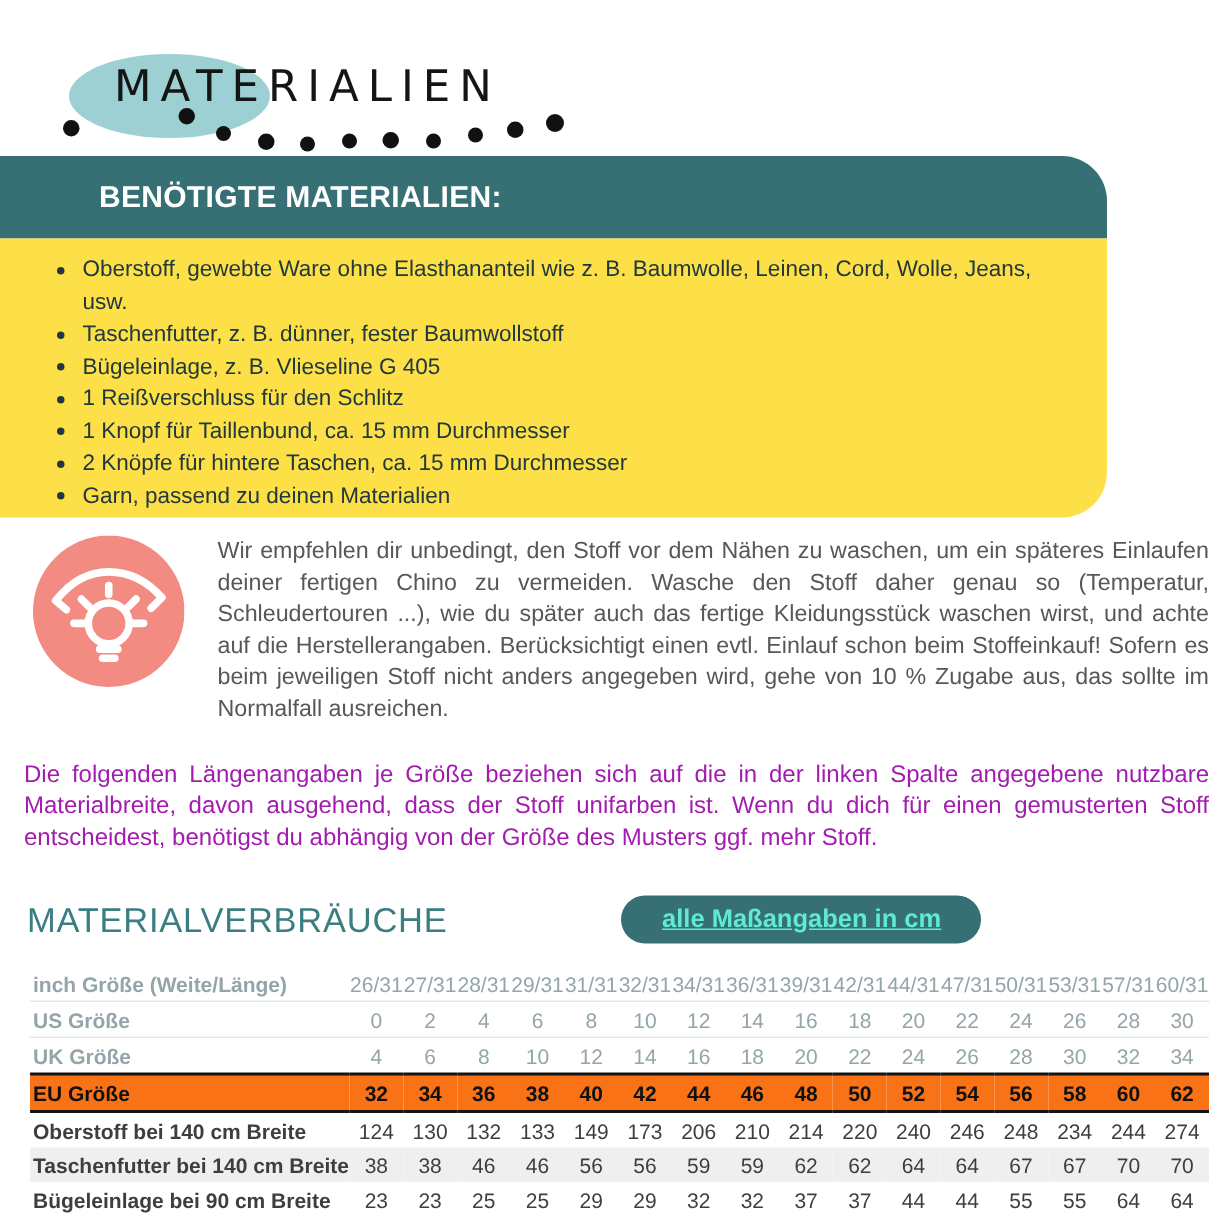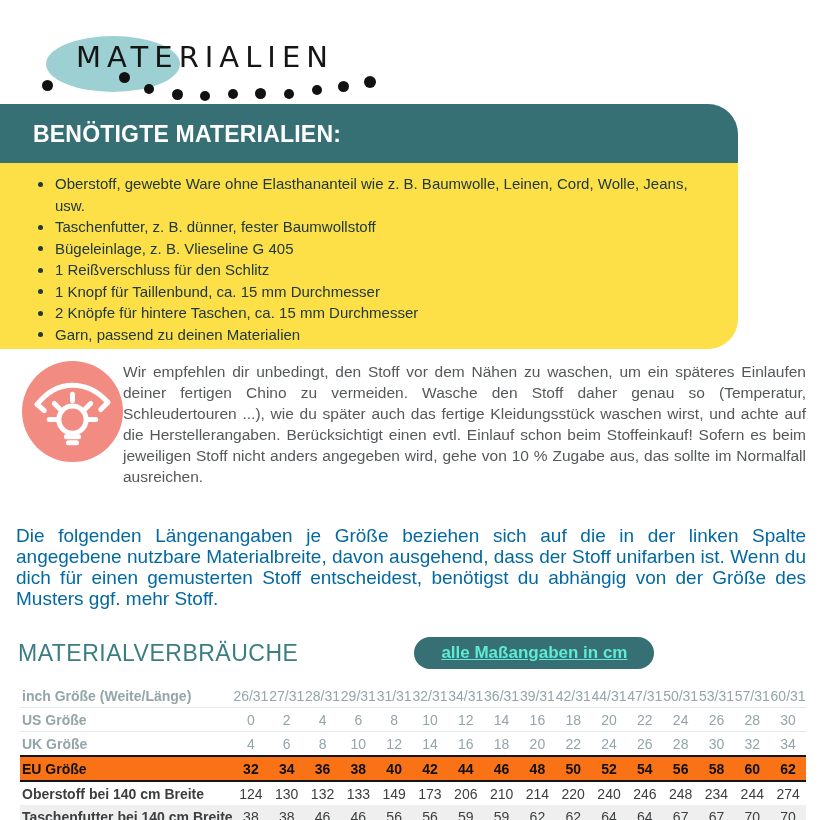--- a/index.html
+++ b/index.html
@@ -26,38 +26,38 @@
   .dots span:nth-child(7){ left:255px; top:88px; width:11px; height:11px; }
   .dots span:nth-child(8){ left:284px; top:89px; width:10px; height:10px; }
   .dots span:nth-child(9){ left:312px; top:85px; width:10px; height:10px; }
   .dots span:nth-child(10){ left:338px; top:81px; width:11px; height:11px; }
   .dots span:nth-child(11){ left:364px; top:76px; width:12px; height:12px; }
 
   
   .materials-box { width:738px; }
   .materials-header { background:#37707​4; background:#377074; color:#ffffff;
     border-top-right-radius:30px; padding:17px 0 15px 33px; }
-  .materials-header h2 { font-size:23px; font-weight:700; letter-spacing:.2px; }
+  .materials-header h2 { font-size:20px; font-weight:700; letter-spacing:.2px;margin-left:33px; }
   .materials-body { background:#fde047; border-bottom-right-radius:30px;
     padding:10px 28px 4px 33px; }
   .materials-list { list-style:none; }
   .materials-list li { position:relative; padding-left:22px;
     font-size:15px; line-height:21.5px; color:#21383c; }
   .materials-list li::before { content:""; position:absolute; left:5px; top:8.5px;
     width:5px; height:5px; background:#21383c; border-radius:50%; }
 
   
-  .tip { display:flex; align-items:flex-start; gap:0; margin:12px 14px 0 22px; }
+  .tip { display:flex; align-items:flex-start; gap:22px; margin:12px 14px 0 22px; }
   .tip-icon { flex:0 0 101px; width:101px; height:101px; }
   .tip-text { flex:1; font-size:15.5px; line-height:21px; color:#55585a;
     text-align:justify; }
 
   
-  .intro-text { margin:38px 14px 0 16px; font-size:19px; line-height:21px;
-    color:#0369a1; text-align:justify; }
+  .intro-text { margin:23px 14px 0 16px; font-size:16px; line-height:21px;
+    color:#a21caf; text-align:justify; }
 
   
   .section-row { display:flex; align-items:center; margin:27px 0 0 18px; height:34px; }
   .section-title { color:#3b7e82; font-size:23px; font-weight:400;
     letter-spacing:.5px; }
   .unit-badge { margin-left:116px; background:#377074; color:#5eead4;
     font-size:17px; font-weight:700; padding:6px 27px; border-radius:17px;text-decoration:underline; }
 
   
   .size-table { width:786px; margin:14px 0 0 20px; border-collapse:collapse;

